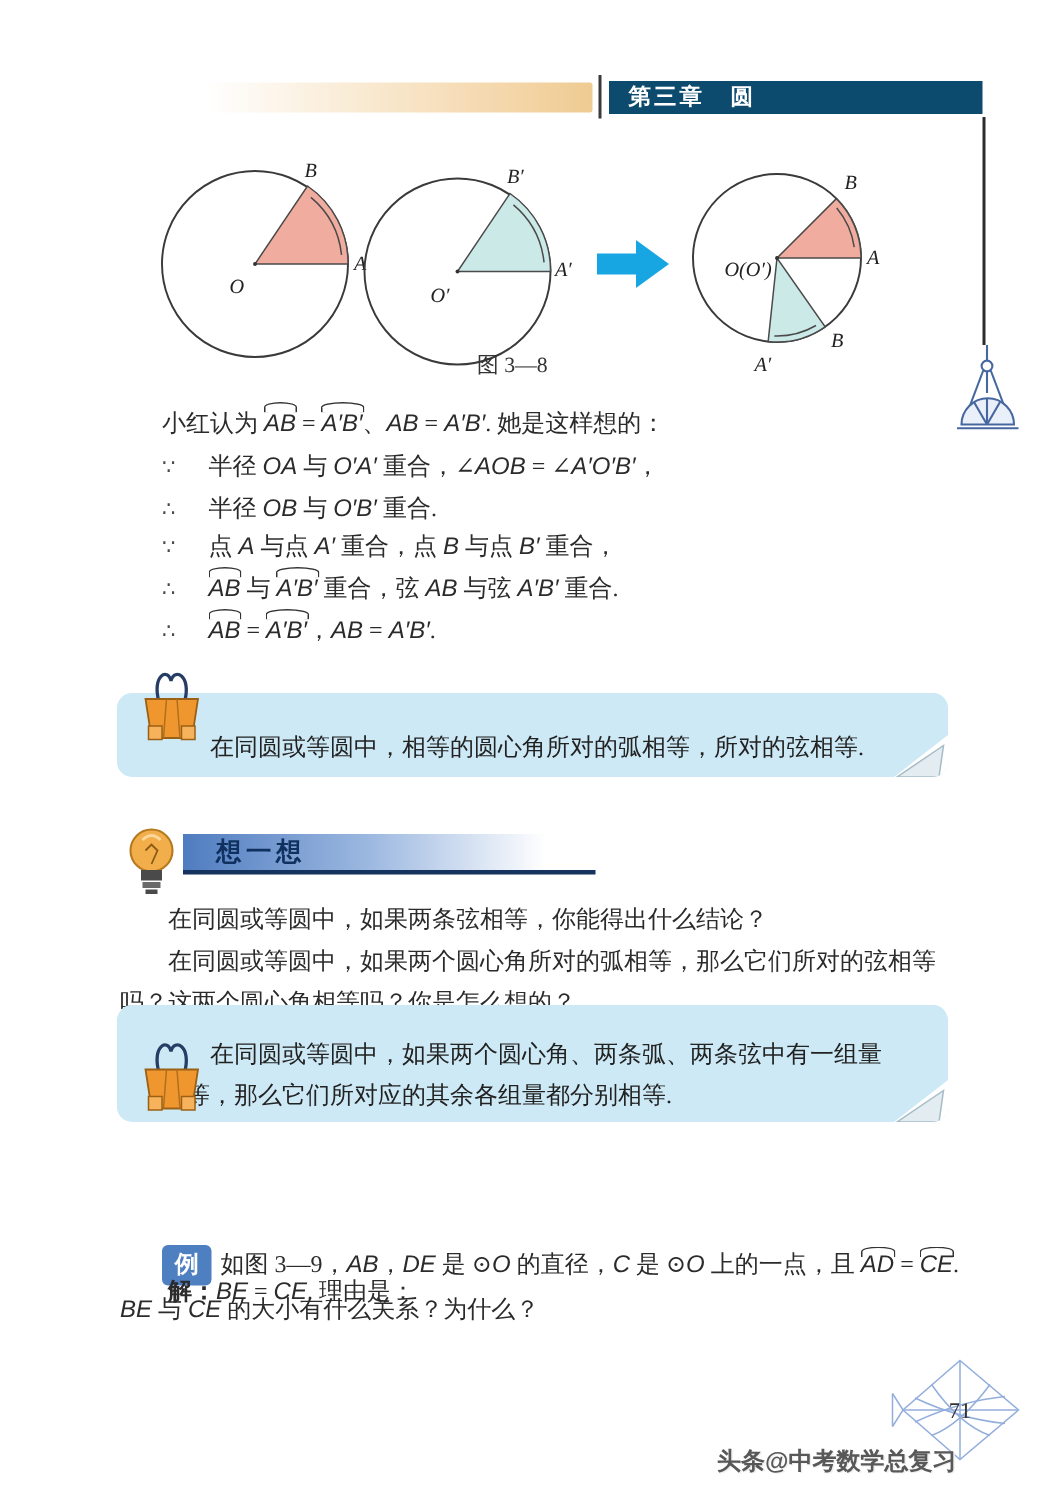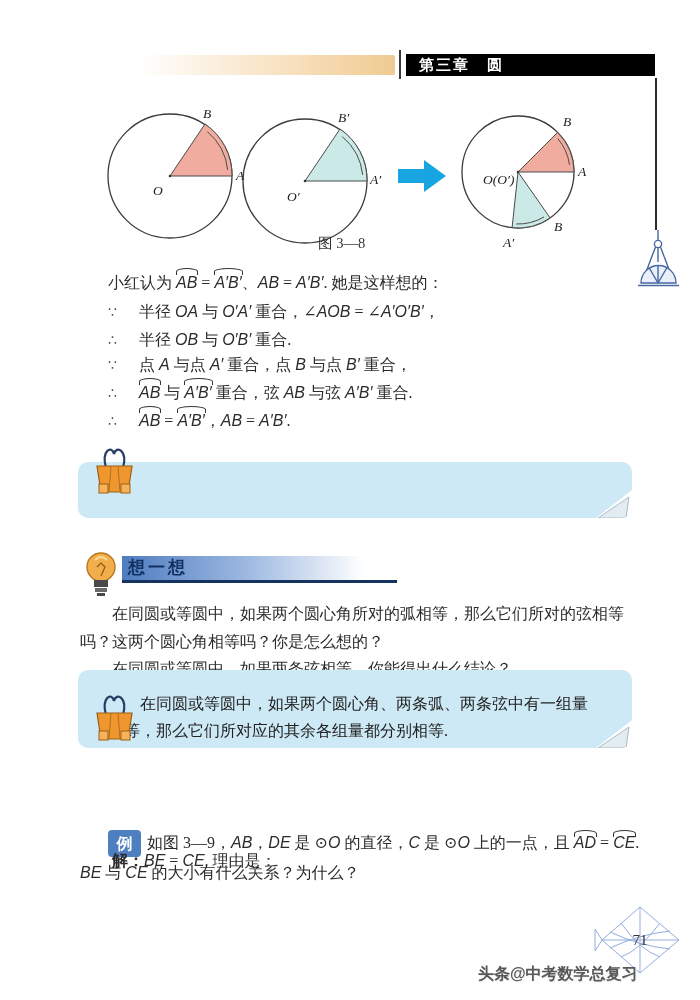--- a/index.html
+++ b/index.html
@@ -3,21 +3,21 @@
 <meta charset="utf-8">
 <style>
   html,body{margin:0;padding:0}
   body{width:700px;height:1000px;position:relative;background:#fff;overflow:hidden;
        font-family:"Liberation Serif","DejaVu Serif",serif;color:#2b2b2b}
   .abs{position:absolute}
   
   .accent-bar{left:137px;top:55px;width:258px;height:20px;
     background:linear-gradient(90deg,rgba(255,248,238,0) 0%,#f3d3a2 85%,#eecb92 100%);border-radius:2px}
   .hdr-divider{left:399px;top:50px;width:2px;height:29px;background:#3a3a3a}
-  .chapter-banner{left:406px;top:54px;width:249px;height:22px;background:#000000;
+  .chapter-banner{left:406px;top:54px;width:249px;height:22px;background:#0c4a6e;
     color:#fff;font-family:"Liberation Sans","DejaVu Sans",sans-serif;font-weight:bold;
     font-size:15px;line-height:22px;padding-left:13px;letter-spacing:2px;box-sizing:border-box}
   .margin-line{left:655px;top:78px;width:2px;height:152px;background:#2c2c2c}
   
   svg text.lbl{font-family:"Liberation Serif",serif;font-style:italic;font-size:13.5px;fill:#222}
   .fig-caption{left:318px;top:234px;width:80px;text-align:left;font-size:14.5px;color:#333}
   
   .pline{position:absolute;left:108px;white-space:nowrap;font-size:16px;line-height:22px}
   .pline .sym{display:inline-block;width:31px;font-family:"DejaVu Sans",sans-serif;
     font-size:14px;color:#4a4a4a}
@@ -27,21 +27,21 @@
     border:1.3px solid #333;border-bottom:none;border-radius:100% 100% 0 0}
   
   .note-box{left:78px;width:554px;background:#cde9f5;border-radius:10px;overflow:hidden}
   .note-box .txt{padding:0 30px;text-indent:2em;font-size:16px;line-height:27px;color:#222}
   .curl{position:absolute;right:0;bottom:0}
   
   .think-banner{left:122px;top:556px;width:275px;height:27px;
     background:linear-gradient(90deg,#4f7cc0 0%,#9cb8e0 45%,rgba(234,241,250,0) 88%);
     border-bottom:3px solid #14335f;box-sizing:border-box}
   .think-title{font-family:"Liberation Sans","DejaVu Sans",sans-serif;font-weight:bold;
-    font-size:17px;line-height:24px;color:#10305f;padding-left:6px;letter-spacing:3px}
+    font-size:17px;line-height:24px;color:#10305f;padding-left:22px;letter-spacing:3px}
   .think-text{left:80px;width:560px;font-size:16px;line-height:27.5px}
   .think-text p{margin:0;text-indent:2em}
   
   .example-badge{left:108px;top:830px;width:33px;height:27px;background:#4e7fc1;border-radius:4px;
     color:#fff;font-family:"Liberation Sans","DejaVu Sans",sans-serif;font-weight:bold;
     font-size:16px;line-height:27px;text-align:center}
   .exline{position:absolute;white-space:nowrap;font-size:16px}
   .sol-label{font-weight:bold}
   
   .page-num{font-family:"Liberation Serif",serif;font-size:15px;fill:#333}
@@ -127,20 +127,21 @@
   <span class="sym">∵</span><span><span>点 </span><span class="math">A</span><span> 与点 </span><span class="math">A′</span><span> 重合，点 </span><span class="math">B</span><span> 与点 </span><span class="math">B′</span><span> 重合，</span></span>
 </div>
 <div class="pline" style="top:382px">
   <span class="sym">∴</span><span><span class="math arc">AB</span><span> 与 </span><span class="math arc">A′B′</span><span> 重合，弦 </span><span class="math">AB</span><span> 与弦 </span><span class="math">A′B′</span><span> 重合.</span></span>
 </div>
 <div class="pline" style="top:410px">
   <span class="sym">∴</span><span><span class="math arc">AB</span><span> = </span><span class="math arc">A′B′</span><span>，</span><span class="math">AB</span><span> = </span><span class="math">A′B′</span><span>.</span></span>
 </div>
 
 <div class="abs note-box" style="top:462px;height:56px">
+  <div class="txt" style="padding-top:23px">在同圆或等圆中，相等的圆心角所对的弧相等，所对的弦相等.</div>
   <svg class="curl" width="36" height="28">
     <polygon points="36,0 36,28 0,28" fill="#ffffff"></polygon>
     <polygon points="2,28 30,28 33,7" fill="#e2ecf1" stroke="#a8bcc6" stroke-width="1"></polygon>
   </svg>
 </div>
 <svg class="abs" style="left:91px;top:441px" width="48" height="58" viewBox="0 0 48 58">
   <path d="M15,27 C10,9 21,4 23,13 C25,4 37,9 32,27" stroke="#263e66" stroke-width="2.2" fill="none"></path>
   <polygon points="6,25 41,25 37,51 10,51" fill="#f0962f" stroke="#9a6014" stroke-width="1.2"></polygon>
   <rect x="8" y="43" width="9" height="9" fill="#f7b25c" stroke="#9a6014" stroke-width="1"></rect>
   <rect x="30" y="43" width="9" height="9" fill="#f7b25c" stroke="#9a6014" stroke-width="1"></rect>
@@ -153,22 +154,22 @@
   <path d="M15,10 Q21,4 27,10" stroke="#fbd79a" stroke-width="2" fill="none"></path>
   <path d="M17,17 L21,13 L25,17 L21,26" stroke="#8a5a12" stroke-width="1.2" fill="none"></path>
   <rect x="14" y="30" width="14" height="7" fill="#4a4a4a"></rect>
   <rect x="15" y="38" width="12" height="4" fill="#6a6a6a"></rect>
   <rect x="17" y="43" width="8" height="3" fill="#4a4a4a"></rect>
 </svg>
 <div class="abs think-banner">
   <div class="think-title">想一想</div>
 </div>
 <div class="abs think-text" style="top:600px">
+  <p>在同圆或等圆中，如果两条弦相等，你能得出什么结论？</p>
   <p>在同圆或等圆中，如果两个圆心角所对的弧相等，那么它们所对的弦相等吗？这两个圆心角相等吗？你是怎么想的？</p>
-  <p>在同圆或等圆中，如果两条弦相等，你能得出什么结论？</p>
 </div>
 
 <div class="abs note-box" style="top:670px;height:78px">
   <div class="txt" style="padding-top:20px">在同圆或等圆中，如果两个圆心角、两条弧、两条弦中有一组量相等，那么它们所对应的其余各组量都分别相等.</div>
   <svg class="curl" width="36" height="28">
     <polygon points="36,0 36,28 0,28" fill="#ffffff"></polygon>
     <polygon points="2,28 30,28 33,7" fill="#e2ecf1" stroke="#a8bcc6" stroke-width="1"></polygon>
   </svg>
 </div>
 <svg class="abs" style="left:91px;top:688px" width="48" height="58" viewBox="0 0 48 58">

